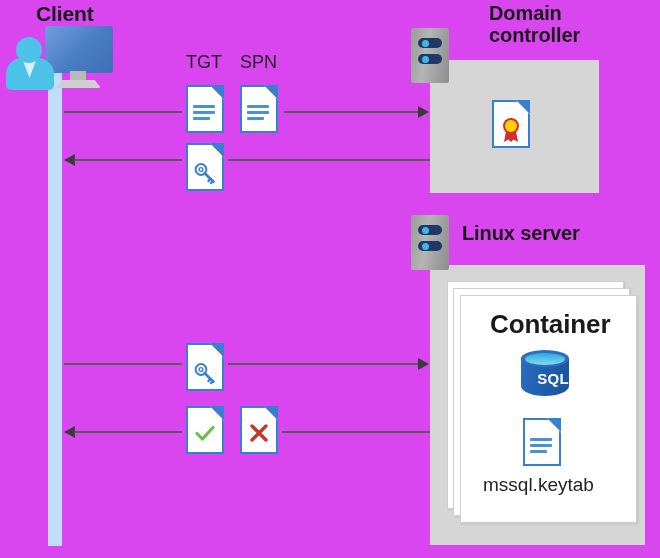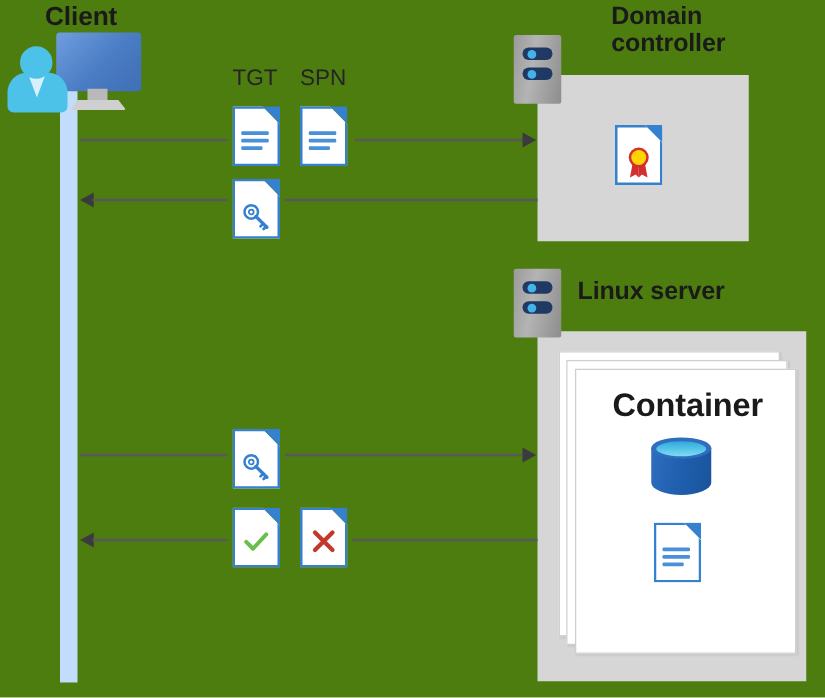--- a/index.html
+++ b/index.html
@@ -8,21 +8,21 @@
     background: #ffffff;
   }
   body {
     font-family: "Liberation Sans", sans-serif;
     -webkit-font-smoothing: antialiased;
   }
   #canvas {
     position: relative;
     width: 660px;
     height: 558px;
-    background: #4d7c0f;
+    background: #d946ef;
     overflow: hidden;
   }
   .abs { position: absolute; }
 
   
   .title-bold {
     font-weight: bold;
     color: #1a1a1a;
     line-height: 1.12;
     letter-spacing: -0.1px;
@@ -131,26 +131,25 @@
     border-radius: 50%;
     background: linear-gradient(180deg, #2f6dbf 0%, #2f6dbf 100%);
   }
   .sql-top-inner {
     left: 4px; top: 3px; width: 40px; height: 12px;
     border-radius: 50%;
     background: linear-gradient(180deg, #2fa8dc 0%, #7fdcf3 100%);
   }
   .sql-text {
     left: 0; top: 20px; width: 48px;
-    text-align: left;
+    text-align: right;
     color: #ffffff;
     font-weight: bold;
     font-size: 15px;
     letter-spacing: 0.3px;
-    margin-left: 48px;
   }
 
   
   .doc {
     width: 38px; height: 48px;
   }
   .doc .page {
     position: absolute;
     left: 0; top: 0; right: 0; bottom: 0;
     background: #ffffff;
@@ -292,20 +291,21 @@
     <div class="abs sql-text">SQL</div>
   </div>
 
   <div class="abs doc d-keytab">
     <div class="page"></div>
     <div class="fold2"></div>
     <div class="line l1"></div>
     <div class="line l2"></div>
     <div class="line l3"></div>
   </div>
+  <div class="abs plain-label t-keytab">mssql.keytab</div>
 
   <div class="abs arrow-line" style="left:64px; top:111px; width:118px;"></div>
   <div class="abs arrow-line" style="left:284px; top:111px; width:135px;"></div>
   <div class="abs arrow-head-r" style="left:418px; top:105.5px;"></div>
 
   <div class="abs plain-label t-tgt">TGT</div>
   <div class="abs plain-label t-spn">SPN</div>
 
   <div class="abs doc d-tgt">
     <div class="page"></div>

